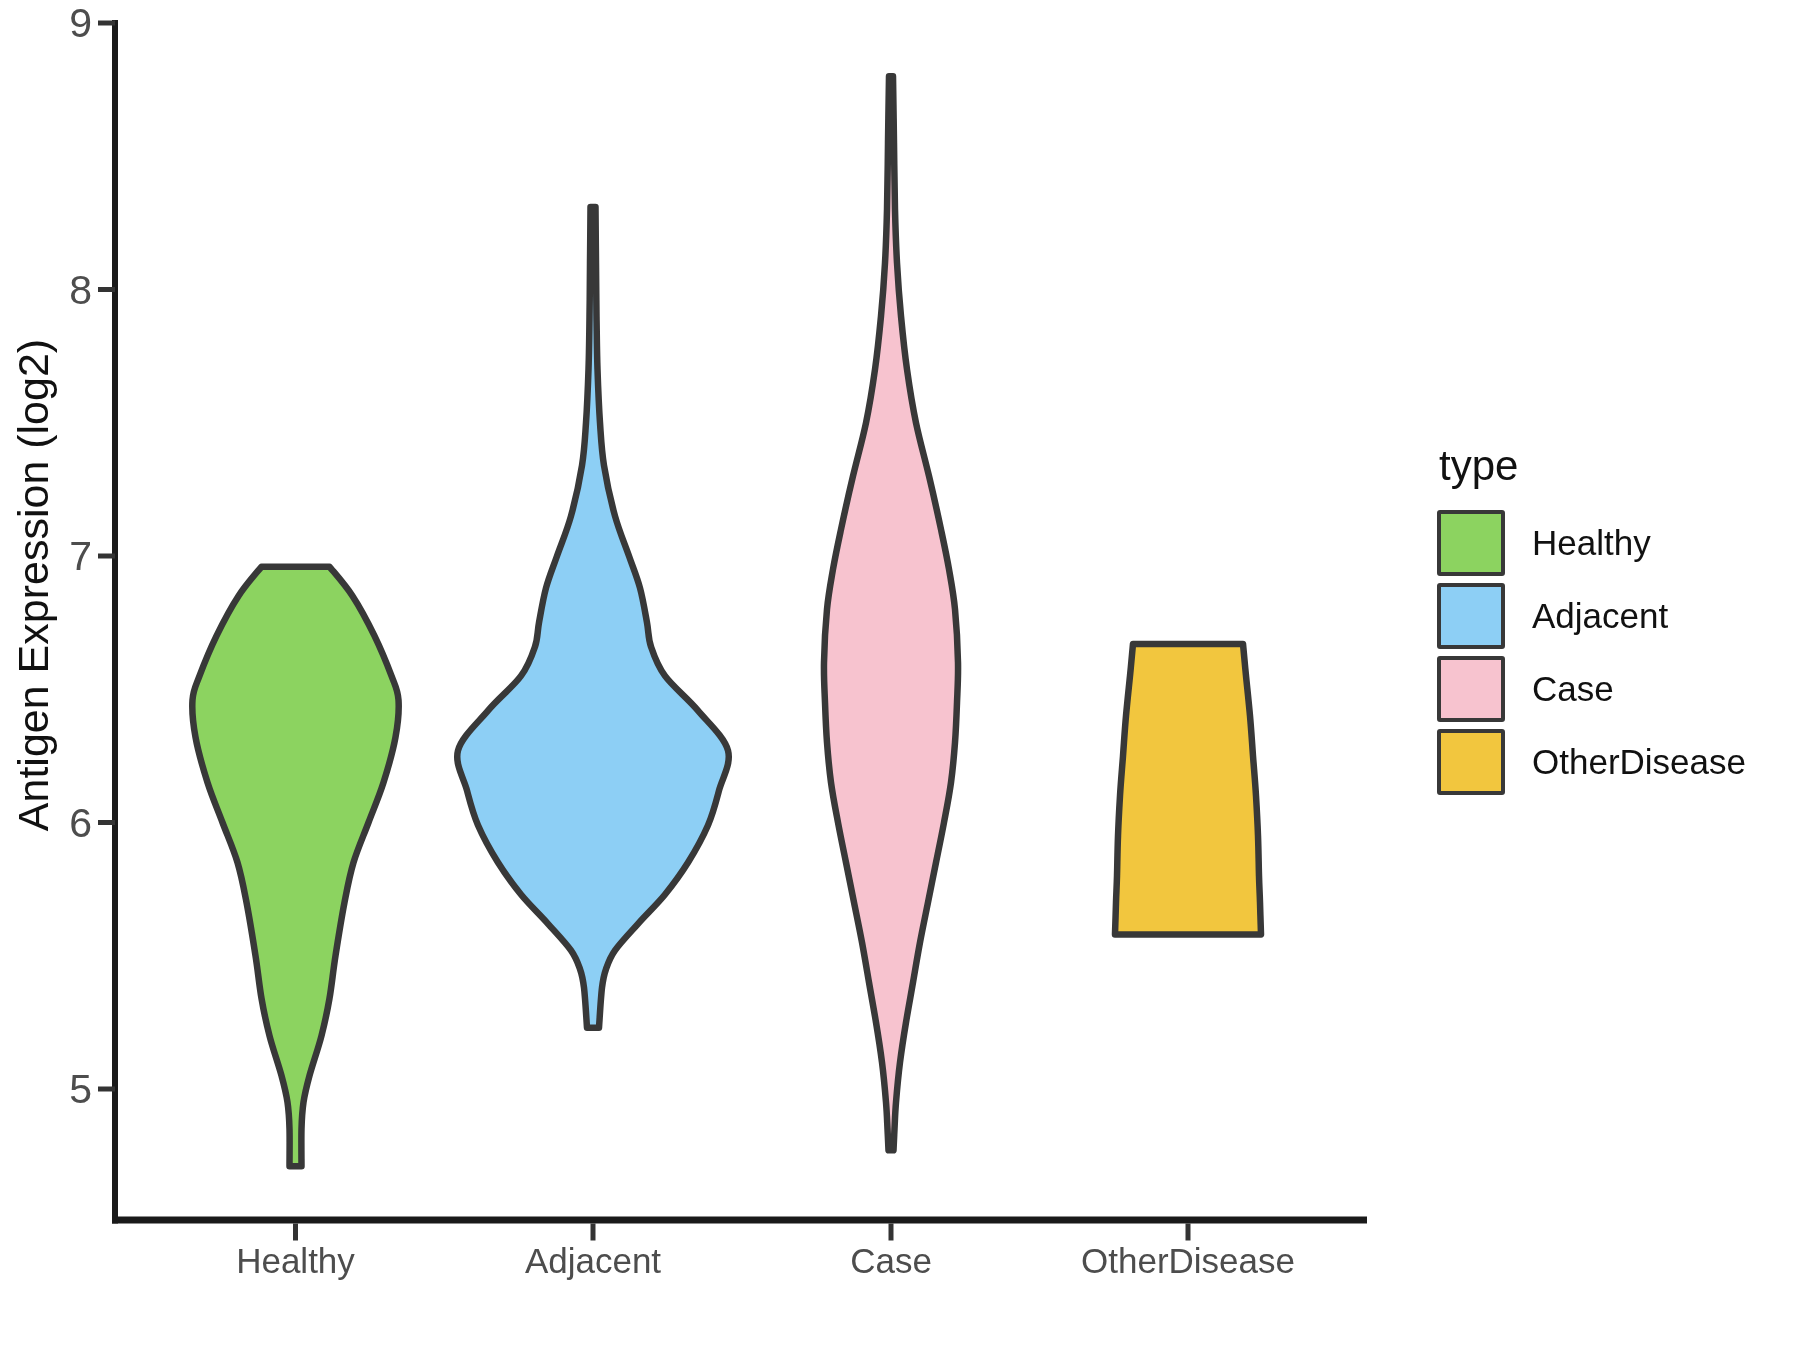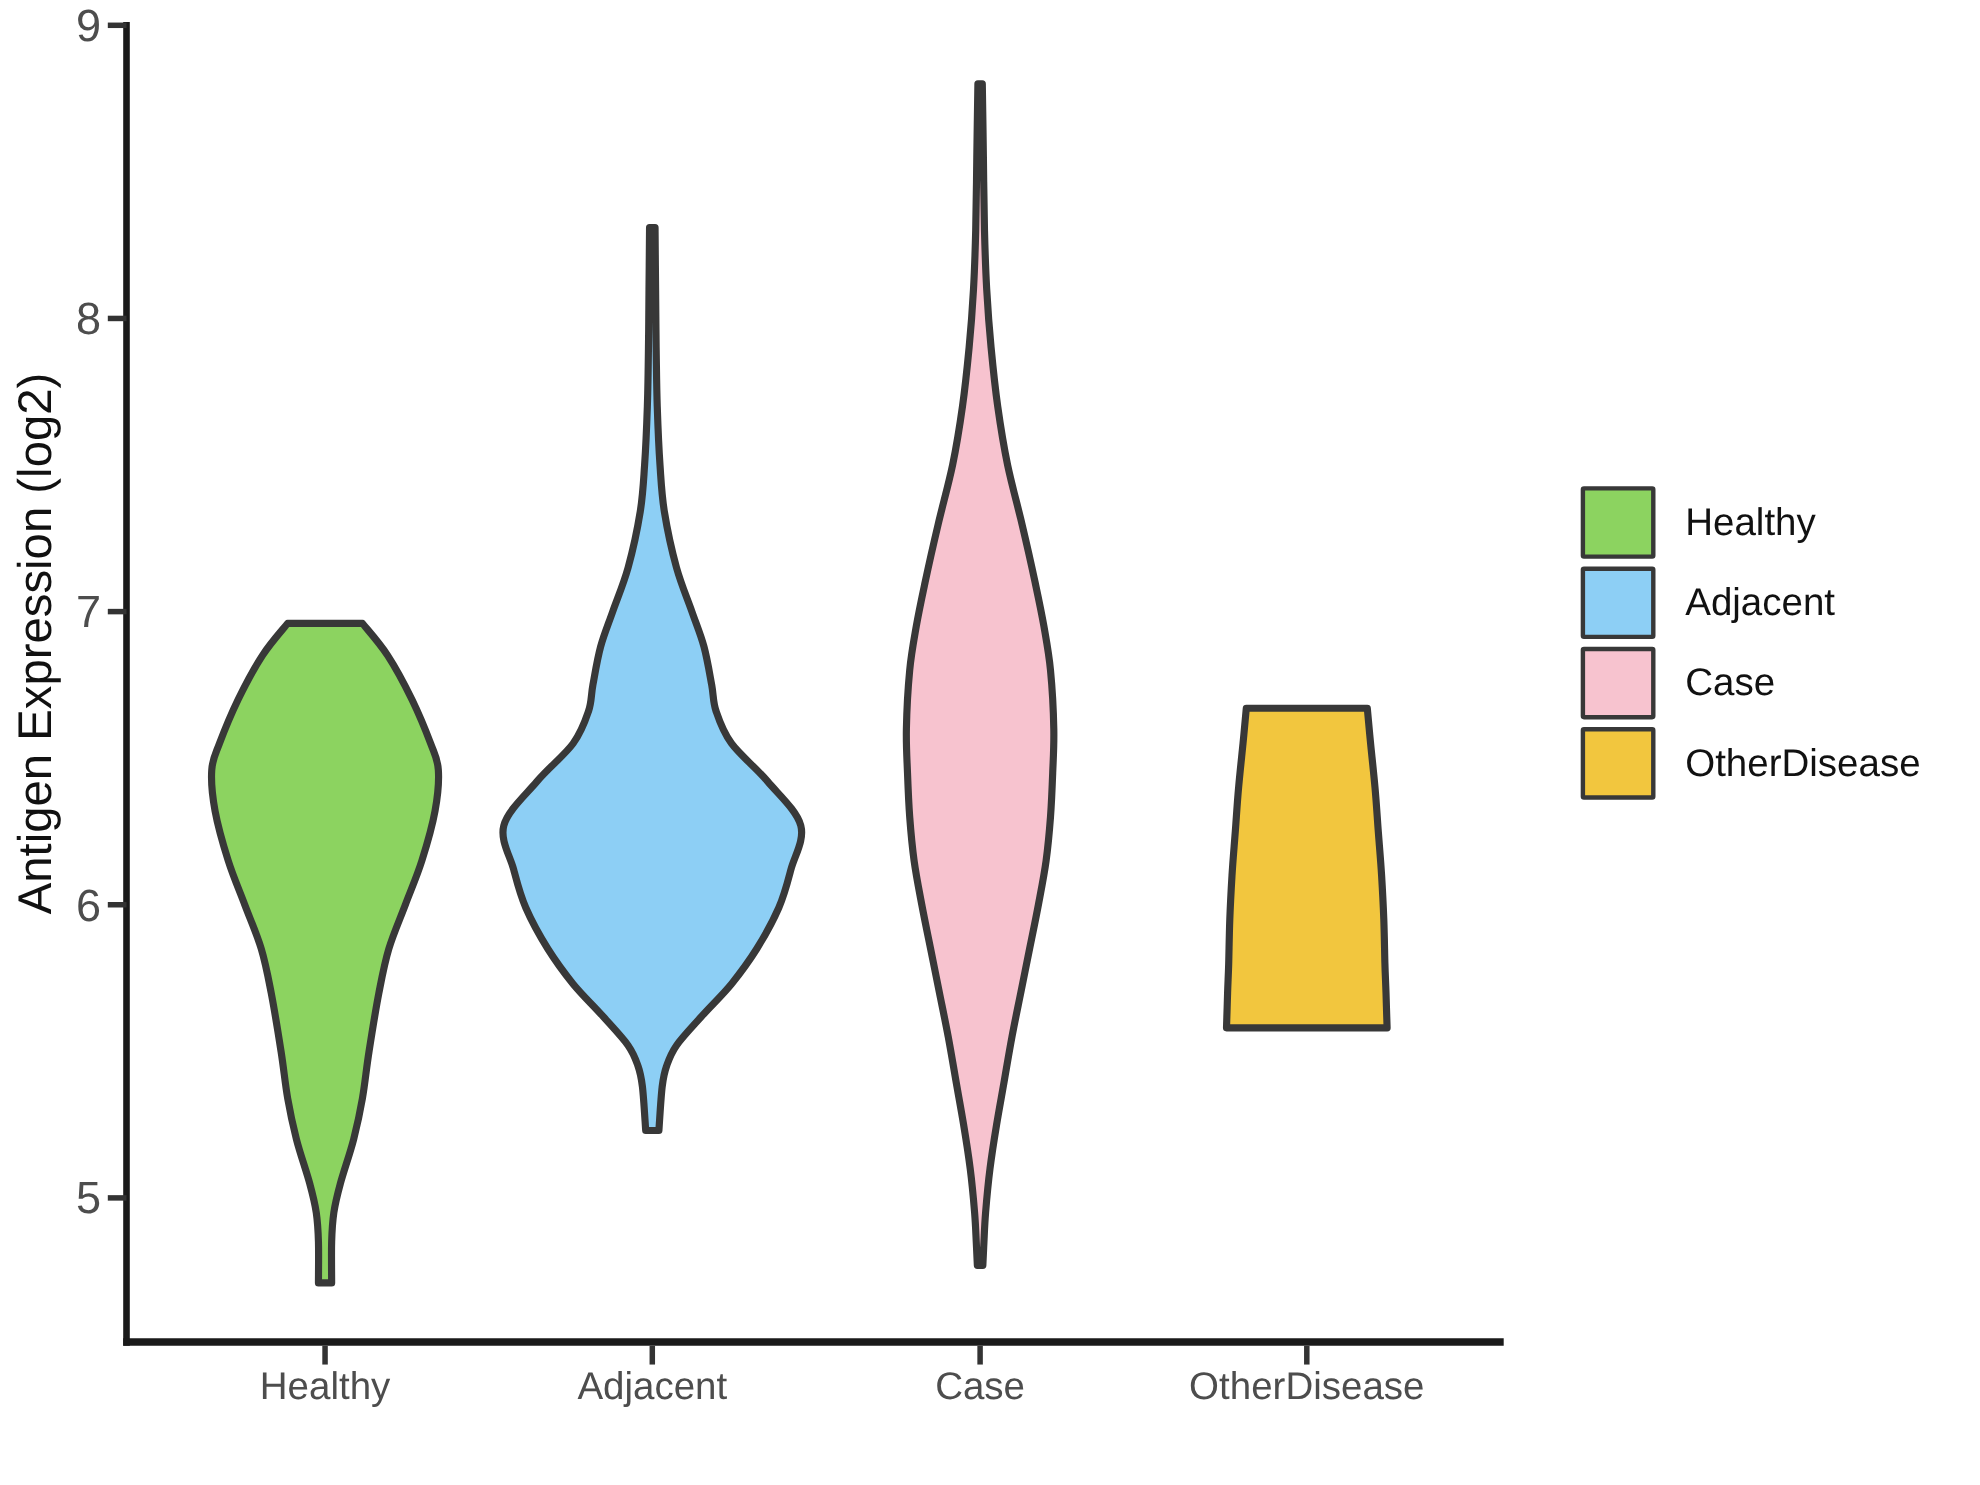--- a/index.html
+++ b/index.html
@@ -62,20 +62,21 @@
       <div class="ytick-label" style="left: 22px; top: 1067px;">5</div>
     </div>
   <div id="xtick-labels">
       <div class="xtick-label" style="left: 135.5px; top: 1241px;">Healthy</div>
       <div class="xtick-label" style="left: 433px; top: 1241px;">Adjacent</div>
       <div class="xtick-label" style="left: 731px; top: 1241px;">Case</div>
       <div class="xtick-label" style="left: 1028px; top: 1241px;">OtherDisease</div>
     </div>
 
   <div class="legend">
+    <div class="legend-title">type</div>
     <div id="legend-items">
         <div class="legend-item">
           <div class="legend-key" style="background: rgb(140, 211, 96);"></div>
           <div class="legend-label">Healthy</div>
         </div>
         <div class="legend-item">
           <div class="legend-key" style="background: rgb(141, 207, 245);"></div>
           <div class="legend-label">Adjacent</div>
         </div>
         <div class="legend-item">

